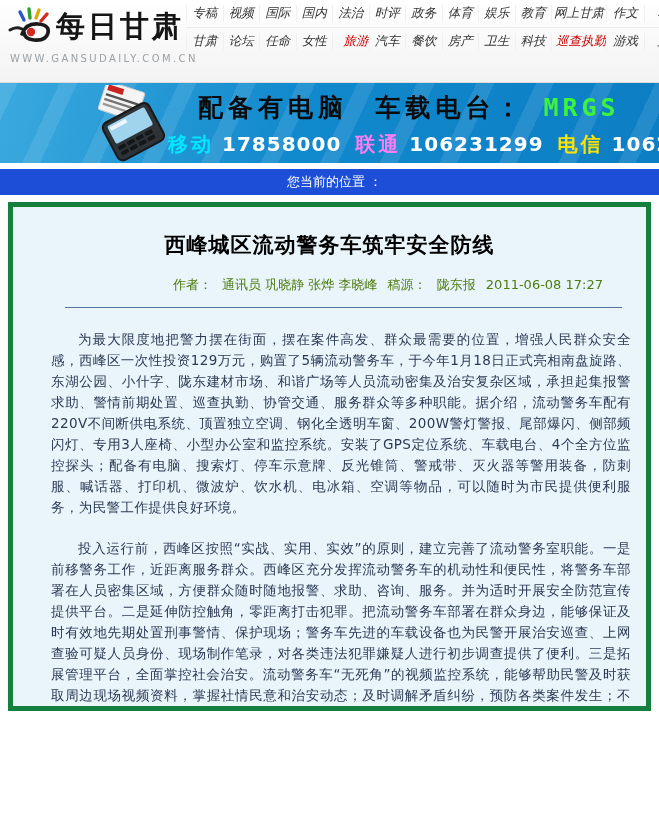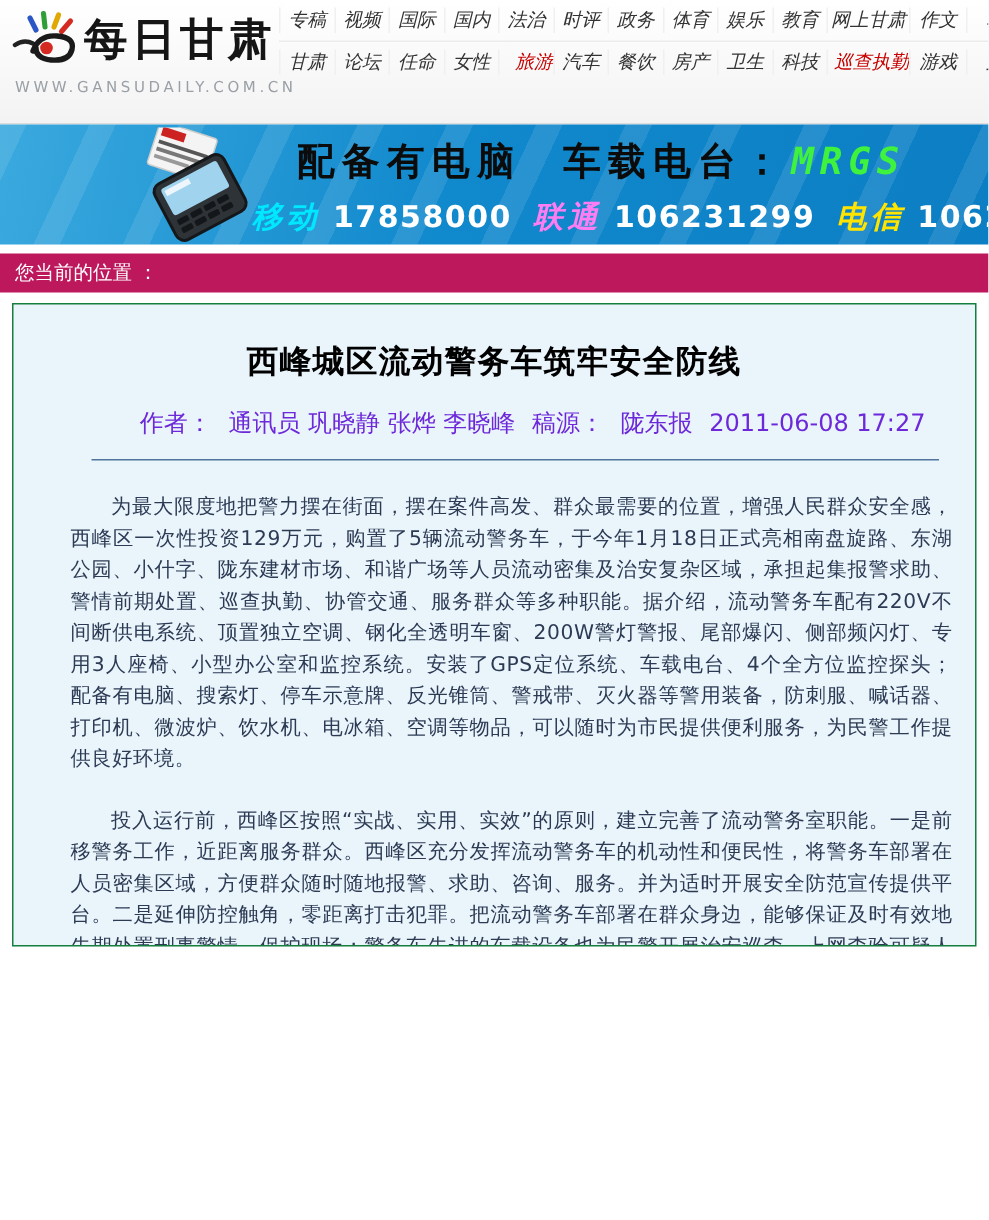--- a/index.html
+++ b/index.html
@@ -25,34 +25,34 @@
   .nav-cell.red{color:#c70000;text-align:right;}
   .nav-row.cities .nav-cell{color:#2566ad;}
   
   .banner{position:relative;height:80px;overflow:hidden;
     background:
       repeating-linear-gradient(115deg,rgba(255,255,255,0.10) 0 16px,rgba(255,255,255,0) 16px 54px),
       linear-gradient(100deg,#3aa9de 0%,#1189cd 45%,#0c7ec4 100%);}
   .banner-img{position:absolute;left:78px;top:2px;width:110px;height:78px;}
   .banner-text{position:absolute;left:168px;top:8px;white-space:nowrap;}
   .banner-line1{font-size:25px;font-weight:bold;color:#0b0b0b;letter-spacing:5px;padding-left:30px;}
-  .banner-code{color:#3ef23e;letter-spacing:4px;margin-left:2px;font-family:"DejaVu Sans Mono",monospace;font-style:italic;}
+  .banner-code{color:#3ef23e;letter-spacing:4px;margin-left:18px;font-family:"DejaVu Sans Mono",monospace;}
   .banner-line2{margin-top:7px;font-size:20px;font-weight:bold;color:#fff;letter-spacing:1px;}
   .carrier{margin-right:14px;}
-  .carrier-name{margin-right:8px;letter-spacing:3px;font-style:italic;}
+  .carrier-name{margin-right:8px;letter-spacing:3px;}
   
-  .breadcrumb{height:26px;margin-top:6px;background:#be185d;color:#fff;font-size:13px;
-    display:flex;align-items:center;padding-left:10px;}
+  .breadcrumb{height:26px;margin-top:6px;background:#1d4ed8;color:#fff;font-size:13px;
+    display:flex;align-items:center;padding-left:10px;justify-content:center;}
   .crumb{color:#fff;cursor:pointer;margin:0 4px;}
   .crumb-sep{color:#cfe3f2;margin:0 2px;}
   
-  .article-panel{margin:7px 8px 0;height:429px;box-sizing:border-box;
-    border:1px solid #15803d;background:#e9f4fb;overflow:hidden;}
+  .article-panel{margin:7px 8px 0;height:509px;box-sizing:border-box;
+    border:5px solid #15803d;background:#e9f4fb;overflow:hidden;}
   .article-title{text-align:center;font-size:21px;font-weight:bold;color:#000;padding-top:24px;letter-spacing:1px;}
-  .byline{text-align:right;font-size:16px;color:#6d28d9;padding-right:33px;margin-top:17px;}
+  .byline{text-align:right;font-size:13px;color:#4d7c0f;padding-right:43px;margin-top:17px;}
   .byline span{margin-left:6px;}
   .rule{border:none;border-top:1px solid #51759c;margin:13px 24px 0 52px;}
   .article-body{padding:21px 15px 0 38px;font-size:13.5px;line-height:21px;
     color:#2c3a54;text-align:justify;letter-spacing:0.4px;}
   .article-body p{margin:0 0 20px;text-indent:2em;}
 </style>
 </head>
 <body>
 
 <div class="header">

